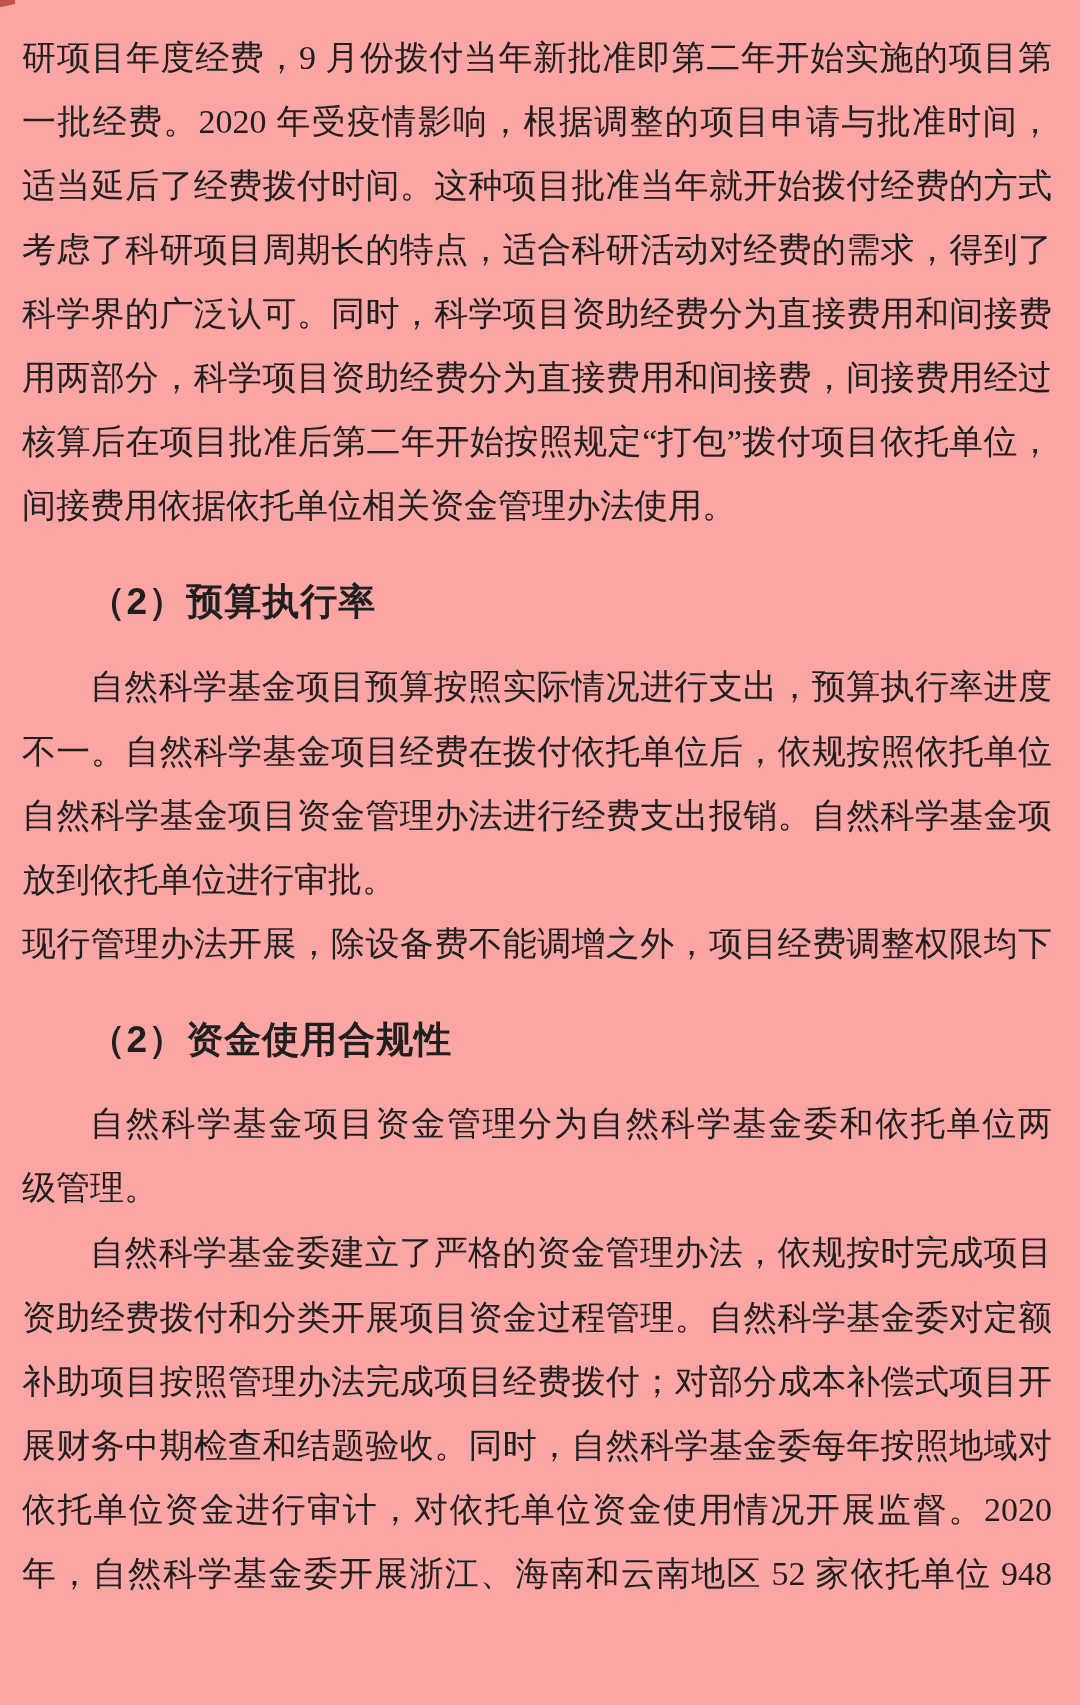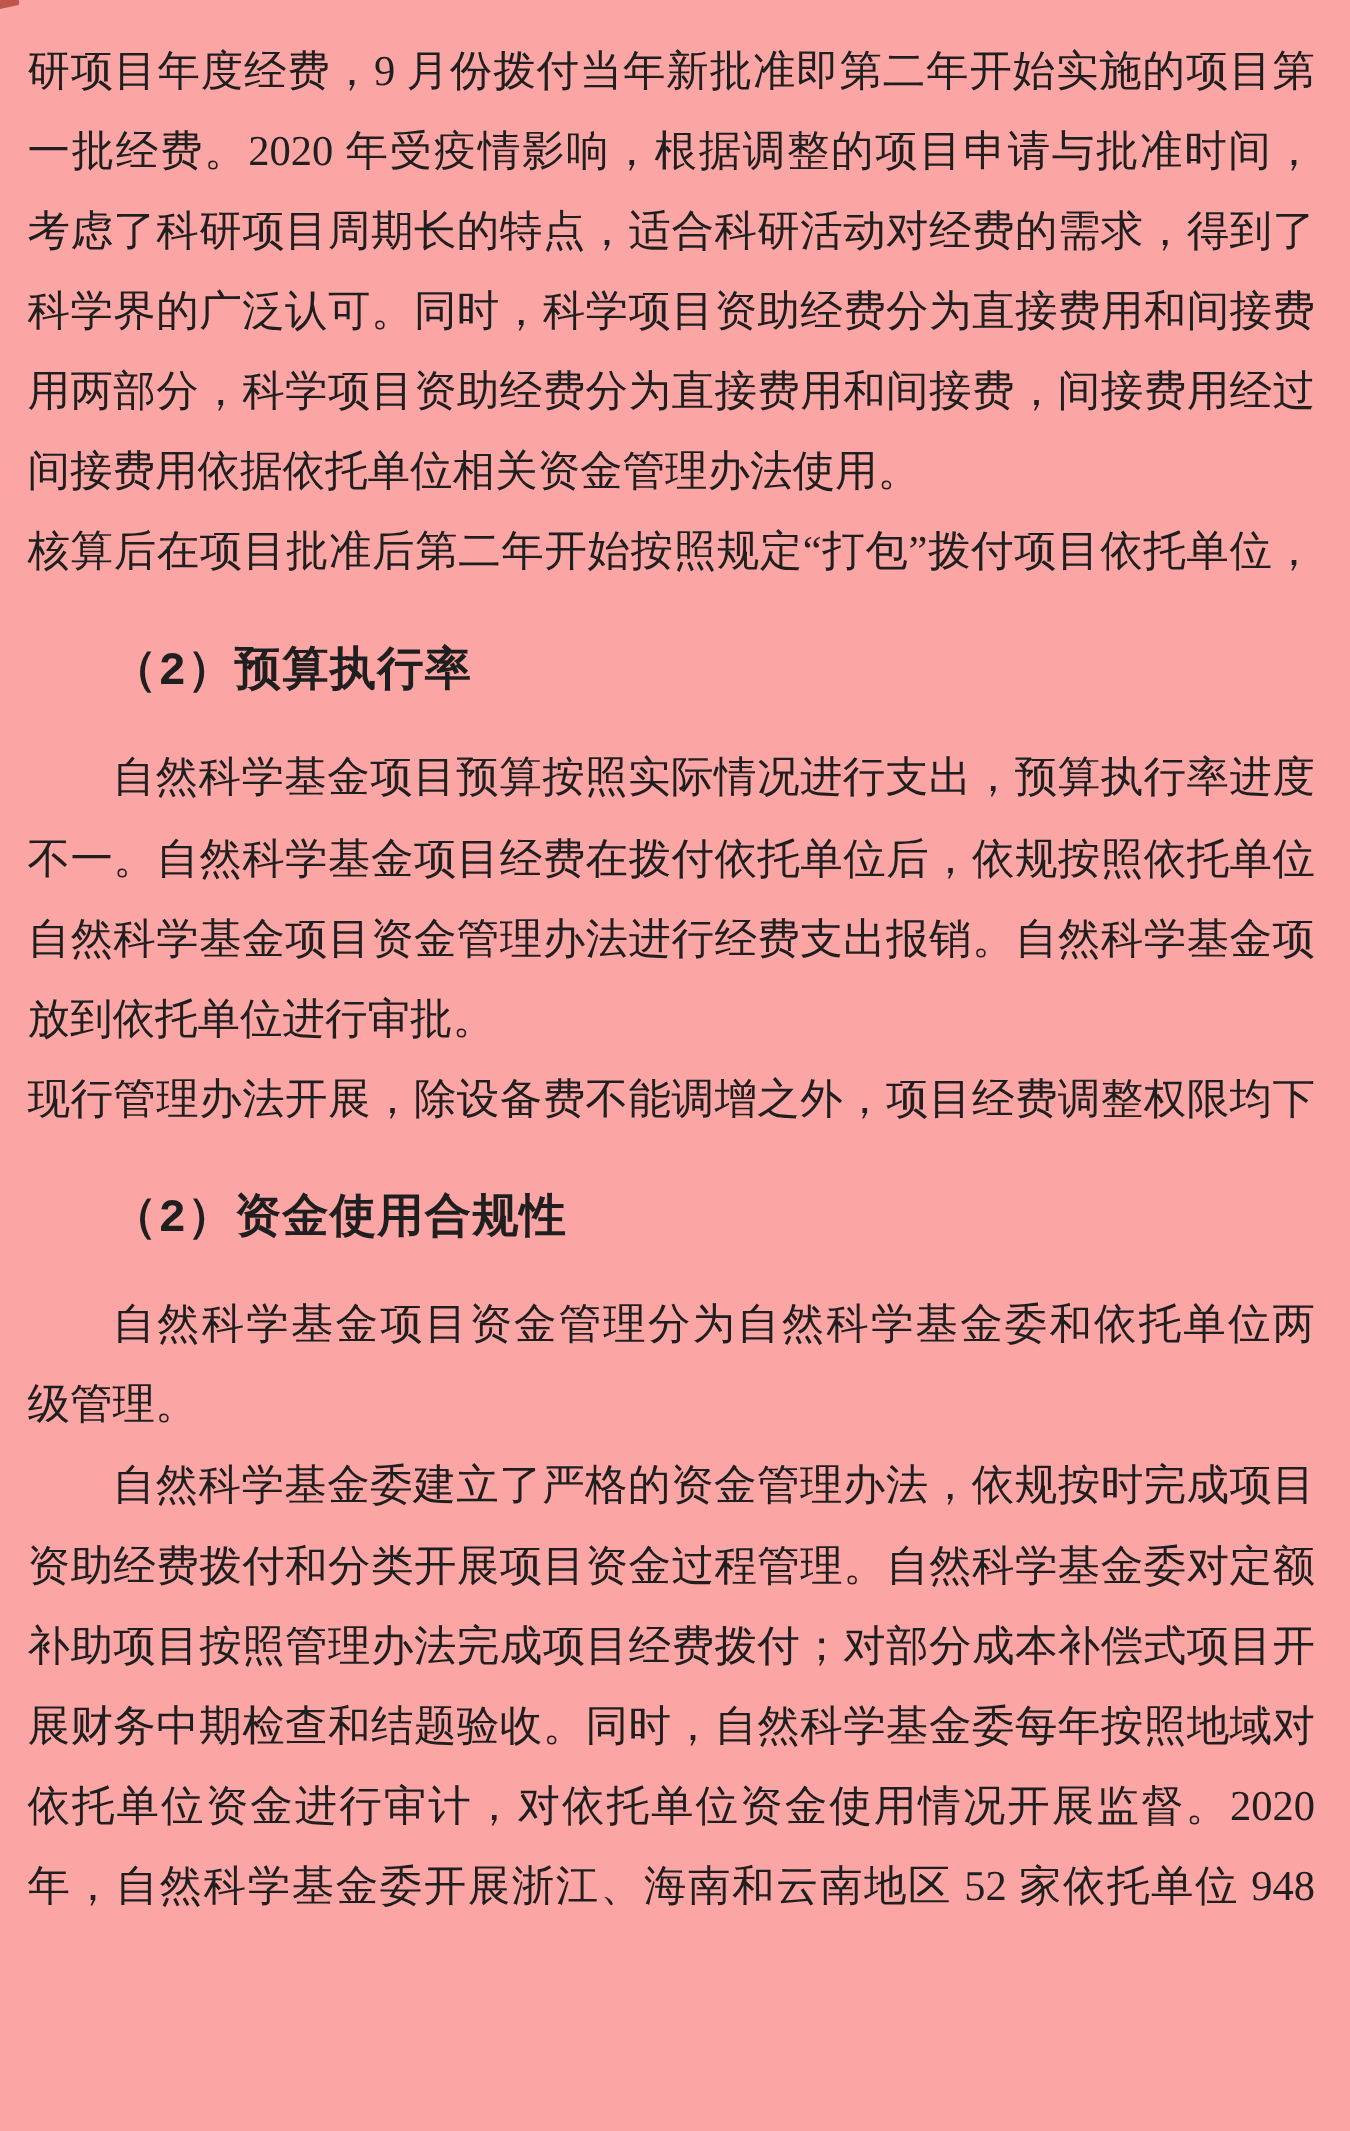--- a/index.html
+++ b/index.html
@@ -41,45 +41,46 @@
     text-align: justify;
     text-align-last: justify;
     text-justify: inter-character;
   }
   .indent { text-indent: 2em; }
   .heading {
     margin: 32px 0 20px 0;
     line-height: 64px;
     font-size: 37px;
     font-weight: bold;
-    font-family: Liberation Mono, monospace;
+    font-family: Liberation Sans, sans-serif;
     text-indent: 1.8em;
     letter-spacing: 1px;
   }
   b, .bold {
     font-weight: normal;
     font-family: "Liberation Sans", "DejaVu Sans", sans-serif;
     letter-spacing: 0;
   }
 </style>
 </head>
 <body>
 
 <div class="page">
 
   <div class="scan-mark"></div>
 
   <div class="para">
     <div class="line just">研项目年度经费，9 月份拨付当年新批准即第二年开始实施的项目第</div>
     <div class="line just">一批经费。2020 年受疫情影响，根据调整的项目申请与批准时间，</div>
+    <div class="line just">适当延后了经费拨付时间。这种项目批准当年就开始拨付经费的方式</div>
     <div class="line just">考虑了科研项目周期长的特点，适合科研活动对经费的需求，得到了</div>
     <div class="line just">科学界的广泛认可。同时，科学项目资助经费分为直接费用和间接费</div>
     <div class="line just">用两部分，科学项目资助经费分为直接费用和间接费，间接费用经过</div>
+    <div class="line just">核算后在项目批准后第二年开始按照规定“打包”拨付项目依托单位，</div>
     <div class="line">间接费用依据依托单位相关资金管理办法使用。</div>
-    <div class="line just">核算后在项目批准后第二年开始按照规定“打包”拨付项目依托单位，</div>
   </div>
 
   <div class="heading">（2）预算执行率</div>
 
   <div class="para">
     <div class="line just indent"><b>自然科学基金项目预算按照实际情况进行支出，预算执行率进度</b></div>
     <div class="line just"><b>不一。</b><span>自然科学基金项目经费在拨付依托单位后，依规按照依托单位</span></div>
     <div class="line just">自然科学基金项目资金管理办法进行经费支出报销。自然科学基金项</div>
     <div class="line">放到依托单位进行审批。</div>
     <div class="line just">现行管理办法开展，除设备费不能调增之外，项目经费调整权限均下</div>

